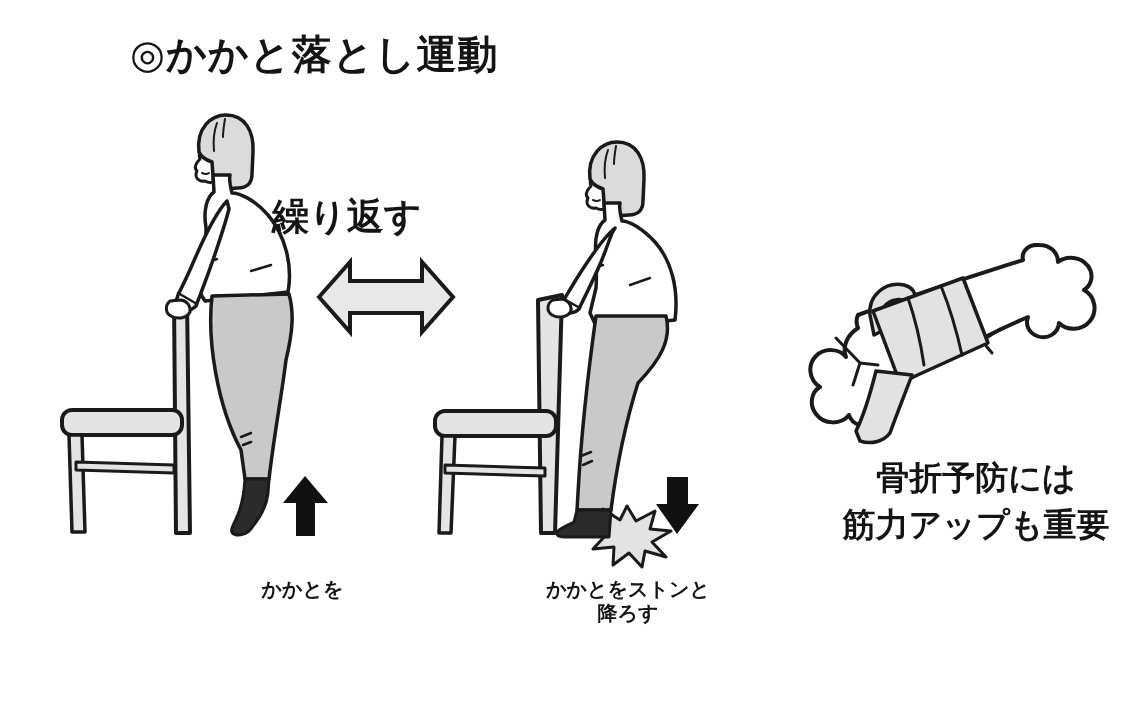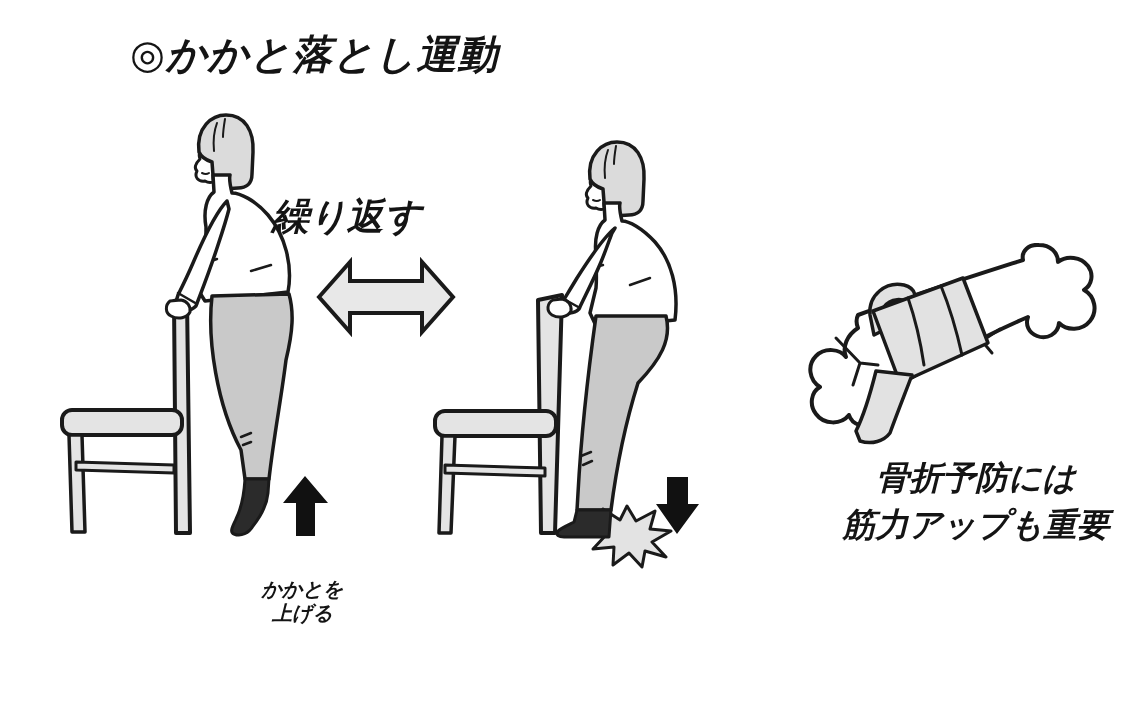--- a/index.html
+++ b/index.html
@@ -1,20 +1,20 @@
 <!DOCTYPE html>
 <html><head>
 <meta charset="utf-8">
 <style>
   html,body{margin:0;padding:0;background:#fff;}
   #stage{
     position:relative;width:1140px;height:703px;background:#ffffff;overflow:hidden;
     font-family:"DejaVu Sans",sans-serif;color:#111;
   }
-  .abs{position:absolute;font-style:italic;}
+  .abs{position:absolute;}
   .jp{font-weight:700;color:#141414;}
   #title{left:130px;top:27px;font-size:40px;letter-spacing:1px;}
   #repeat-label{left:272px;top:192px;width:186px;font-size:37px;}
   .caption{text-align:center;font-size:20px;line-height:1.2;}
   #caption-left{left:180px;top:577px;width:245px;}
   #caption-right{left:462px;top:577px;width:332px;}
   #caption-bone{left:810px;top:455px;width:332px;font-size:33px;line-height:1.42;}
   svg{display:block;}
   .outline{stroke:#1a1a1a;stroke-linejoin:round;stroke-linecap:round;fill:none;}
 </style>
@@ -141,22 +141,25 @@
         <path d="M 95,68 L 185,35 L 210,100 L 122,140 Z" fill="#e2e2e2" stroke="#1a1a1a" stroke-width="3.5" stroke-linejoin="round"></path>
         <path d="M 130,55 C 138,78 142,95 146,122" class="outline" stroke-width="3"></path>
         <path d="M 163,43 C 172,65 178,85 184,112" class="outline" stroke-width="3"></path>
         <path d="M 98,128 C 92,152 86,172 78,188 L 82,198 C 94,202 106,198 112,190 C 120,168 128,148 134,132 Z" fill="#e2e2e2" stroke="#1a1a1a" stroke-width="3.5" stroke-linejoin="round"></path>
       </g>
     </svg>
   </div>
 
   <div id="caption-left" class="abs jp caption">
     <div>かかとを</div>
-    <div>上げる</div>
   </div>
 
+  <div id="caption-right" class="abs jp caption">
+    <div>かかとをストンと</div>
+    <div>降ろす</div>
+  </div>
 
   <div id="caption-bone" class="abs jp caption">
     <div>骨折予防には</div>
     <div>筋力アップも重要</div>
   </div>
 
 </div>
 
 </body></html>

